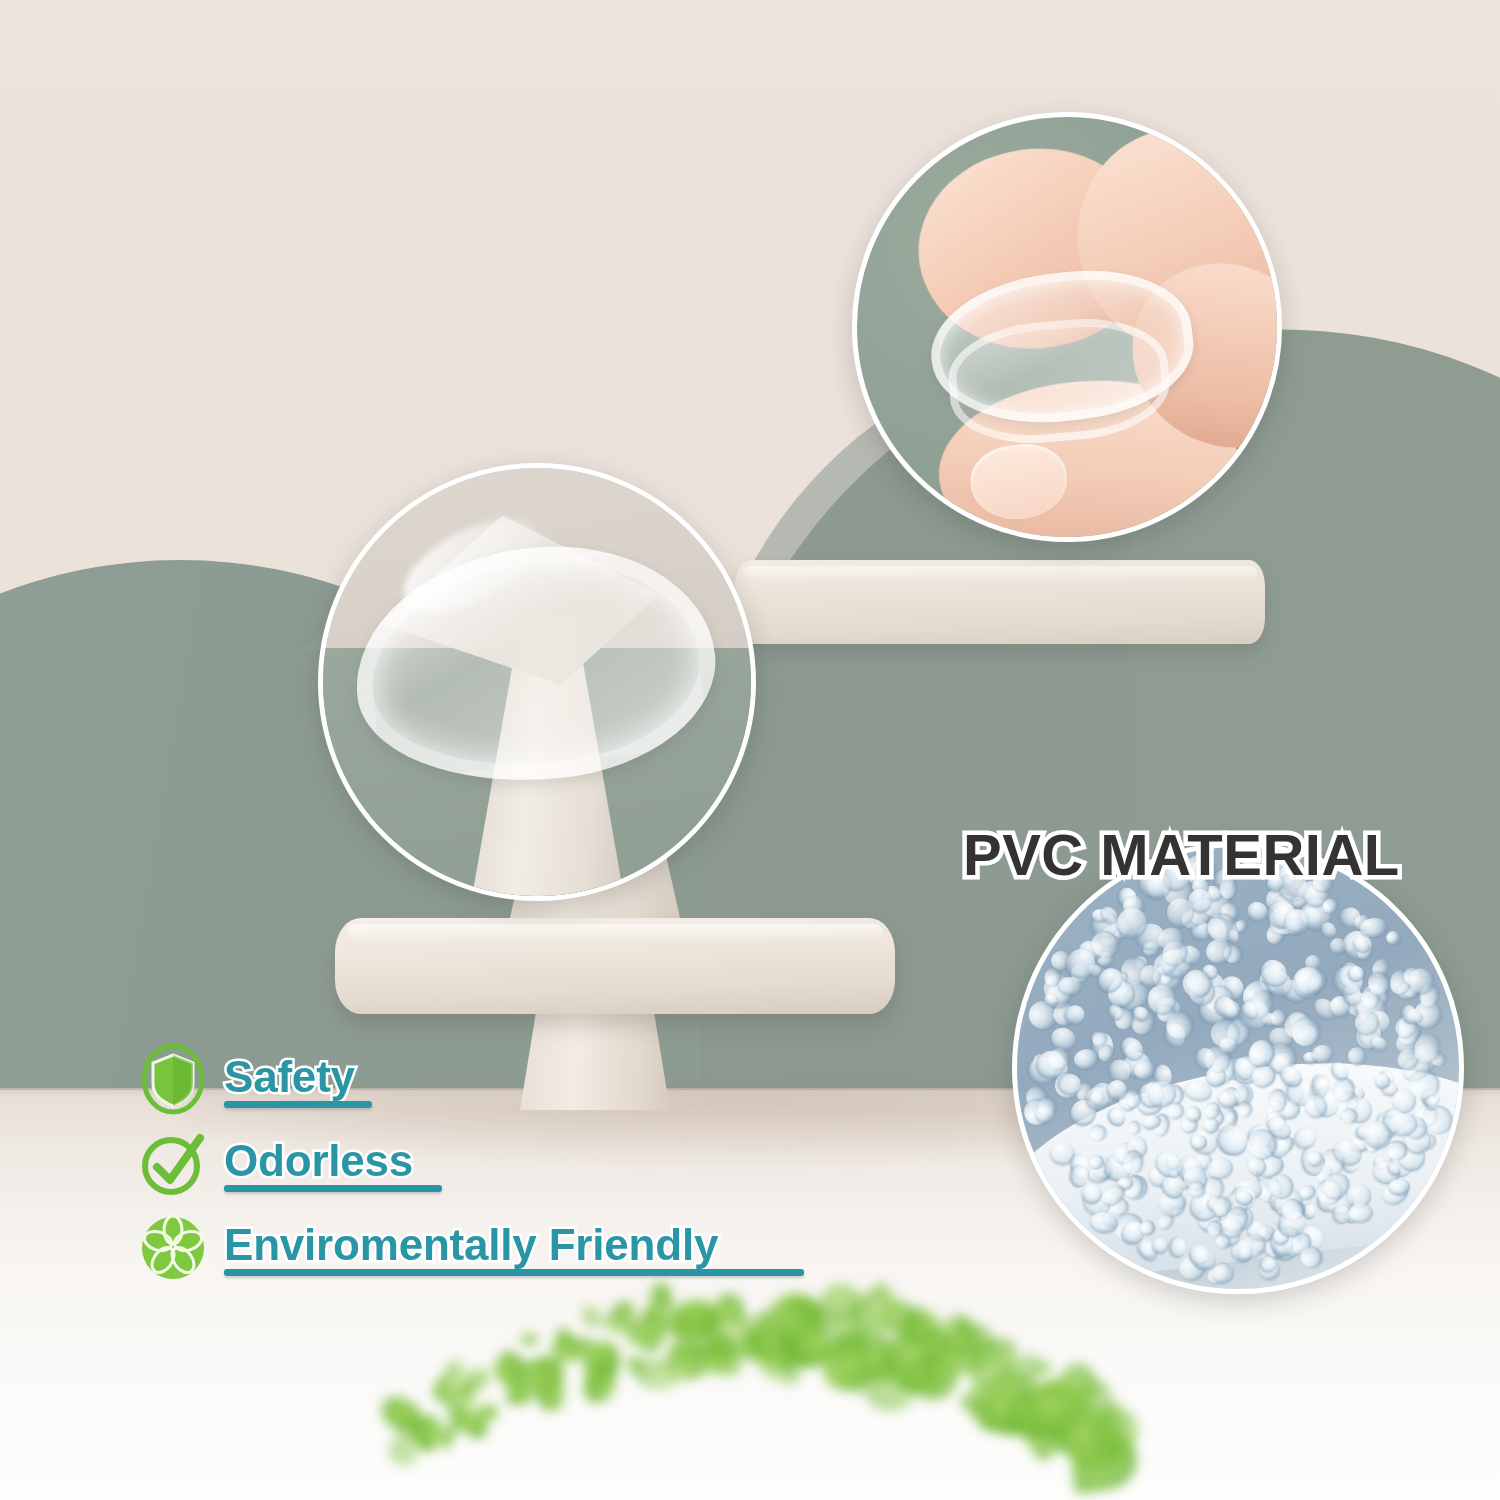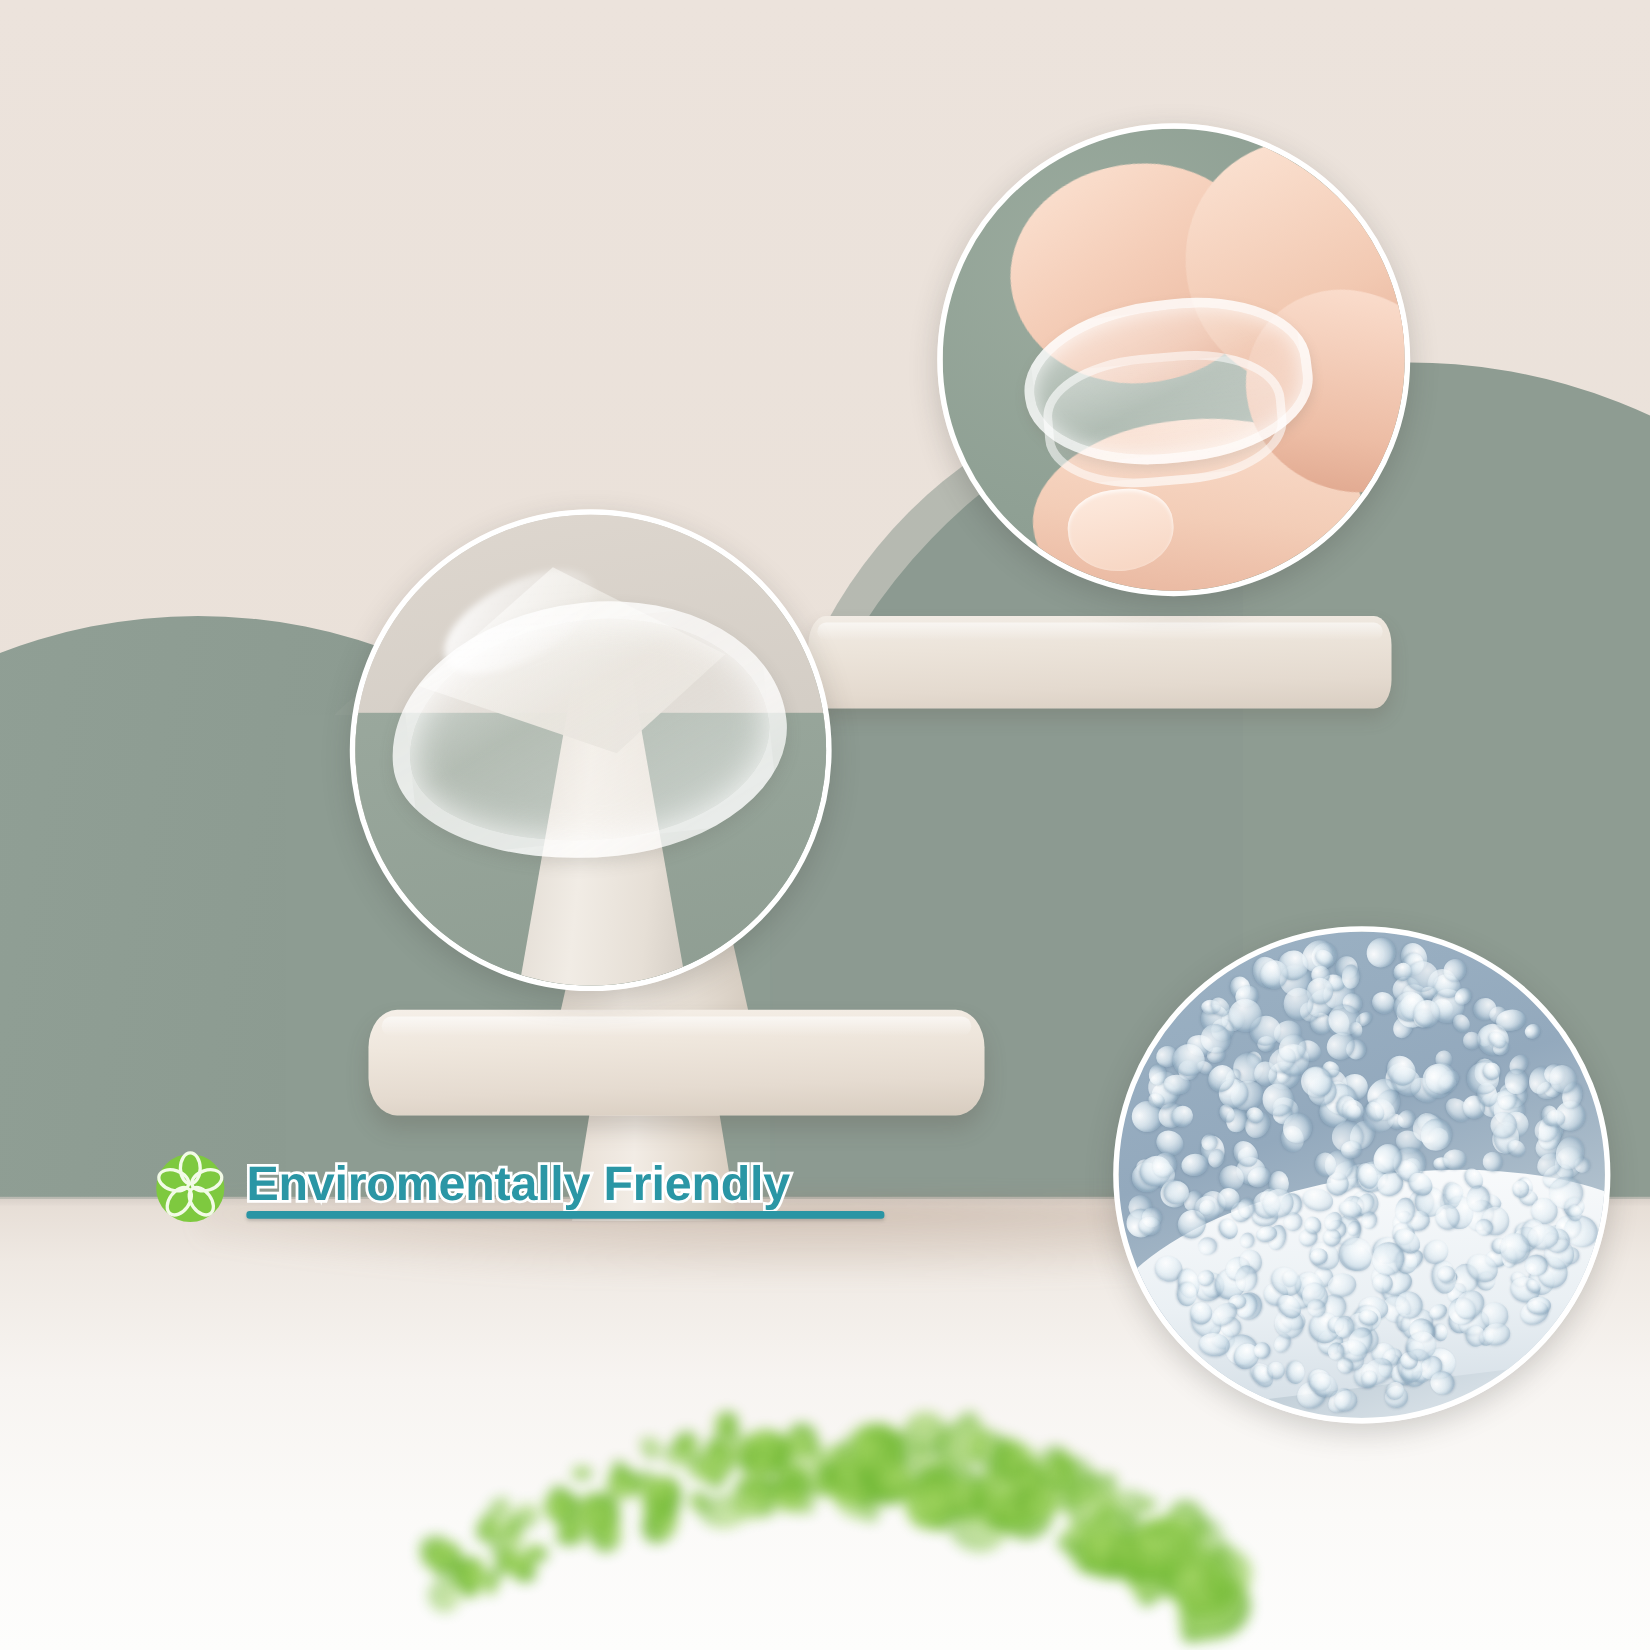--- a/index.html
+++ b/index.html
@@ -931,25 +931,50 @@
       <div class="leaf" style="left: 655.469px; top: 91.9078px; width: 16.9454px; height: 11.4023px; opacity: 0.68; transform: rotate(344deg);"></div>
       <div class="leaf" style="left: 683.075px; top: 117.145px; width: 58.1642px; height: 40.7252px; opacity: 0.5; transform: rotate(278deg);"></div>
       <div class="leaf" style="left: 684.064px; top: 150.636px; width: 59.5888px; height: 46.8104px; opacity: 0.86; transform: rotate(33deg);"></div>
       <div class="leaf" style="left: 700.816px; top: 135.484px; width: 22.7087px; height: 18.7391px; opacity: 0.64; transform: rotate(105deg);"></div>
       <div class="leaf" style="left: 691.498px; top: 161.386px; width: 66.1582px; height: 59.2245px; opacity: 0.81; transform: rotate(352deg);"></div>
       <div class="leaf" style="left: 710.55px; top: 140.752px; width: 48.4558px; height: 43.6722px; opacity: 0.68; transform: rotate(127deg);"></div>
       <div class="leaf" style="left: 685.178px; top: 138.859px; width: 60.4067px; height: 53.5231px; opacity: 0.52; transform: rotate(329deg);"></div>
     </div>
 
   <div id="headline"><br>
-</div>
+<span>PVC MATERIAL</span></div>
 
   <div id="features">
 
-
+    <div class="feature">
+      <span class="feat-icon">
+        <svg viewBox="0 0 66 74" width="66" height="74">
+          <ellipse cx="33" cy="37" rx="29" ry="33" fill="none" stroke="#6cbd38" stroke-width="5"></ellipse>
+          <path d="M33 13 L53 21 L53 42 C53 54 43 60 33 64 C23 60 13 54 13 42 L13 21 Z" fill="#78c43f" stroke="#eef7e2" stroke-width="3"></path>
+          <path d="M33 13 L53 21 L53 42 C53 54 43 60 33 64 Z" fill="#63b22b" opacity=".55"></path>
+        </svg>
+      </span>
+      <span class="feat-label">
+        <span>Safety</span>
+        <span class="feat-underline u1"></span>
+      </span>
+    </div>
+
+    <div class="feature">
+      <span class="feat-icon">
+        <svg viewBox="0 0 66 74" width="66" height="74">
+          <circle cx="31" cy="40" r="26" fill="none" stroke="#6cbd38" stroke-width="6"></circle>
+          <path d="M17 41 L30 54 L60 12" fill="none" stroke="#6cbd38" stroke-width="8" stroke-linecap="round" stroke-linejoin="round"></path>
+        </svg>
+      </span>
+      <span class="feat-label">
+        <span>Odorless</span>
+        <span class="feat-underline u2"></span>
+      </span>
+    </div>
 
     <div class="feature">
       <span class="feat-icon">
         <svg viewBox="0 0 66 74" width="66" height="74">
           <circle cx="33" cy="38" r="31" fill="#7ec93f"></circle>
           <g fill="none" stroke="#f2fbe6" stroke-width="3">
             <ellipse cx="33" cy="20" rx="9" ry="14"></ellipse>
             <ellipse cx="48" cy="31" rx="9" ry="14" transform="rotate(72 48 31)"></ellipse>
             <ellipse cx="43" cy="50" rx="9" ry="14" transform="rotate(144 43 50)"></ellipse>
             <ellipse cx="23" cy="50" rx="9" ry="14" transform="rotate(216 23 50)"></ellipse>

